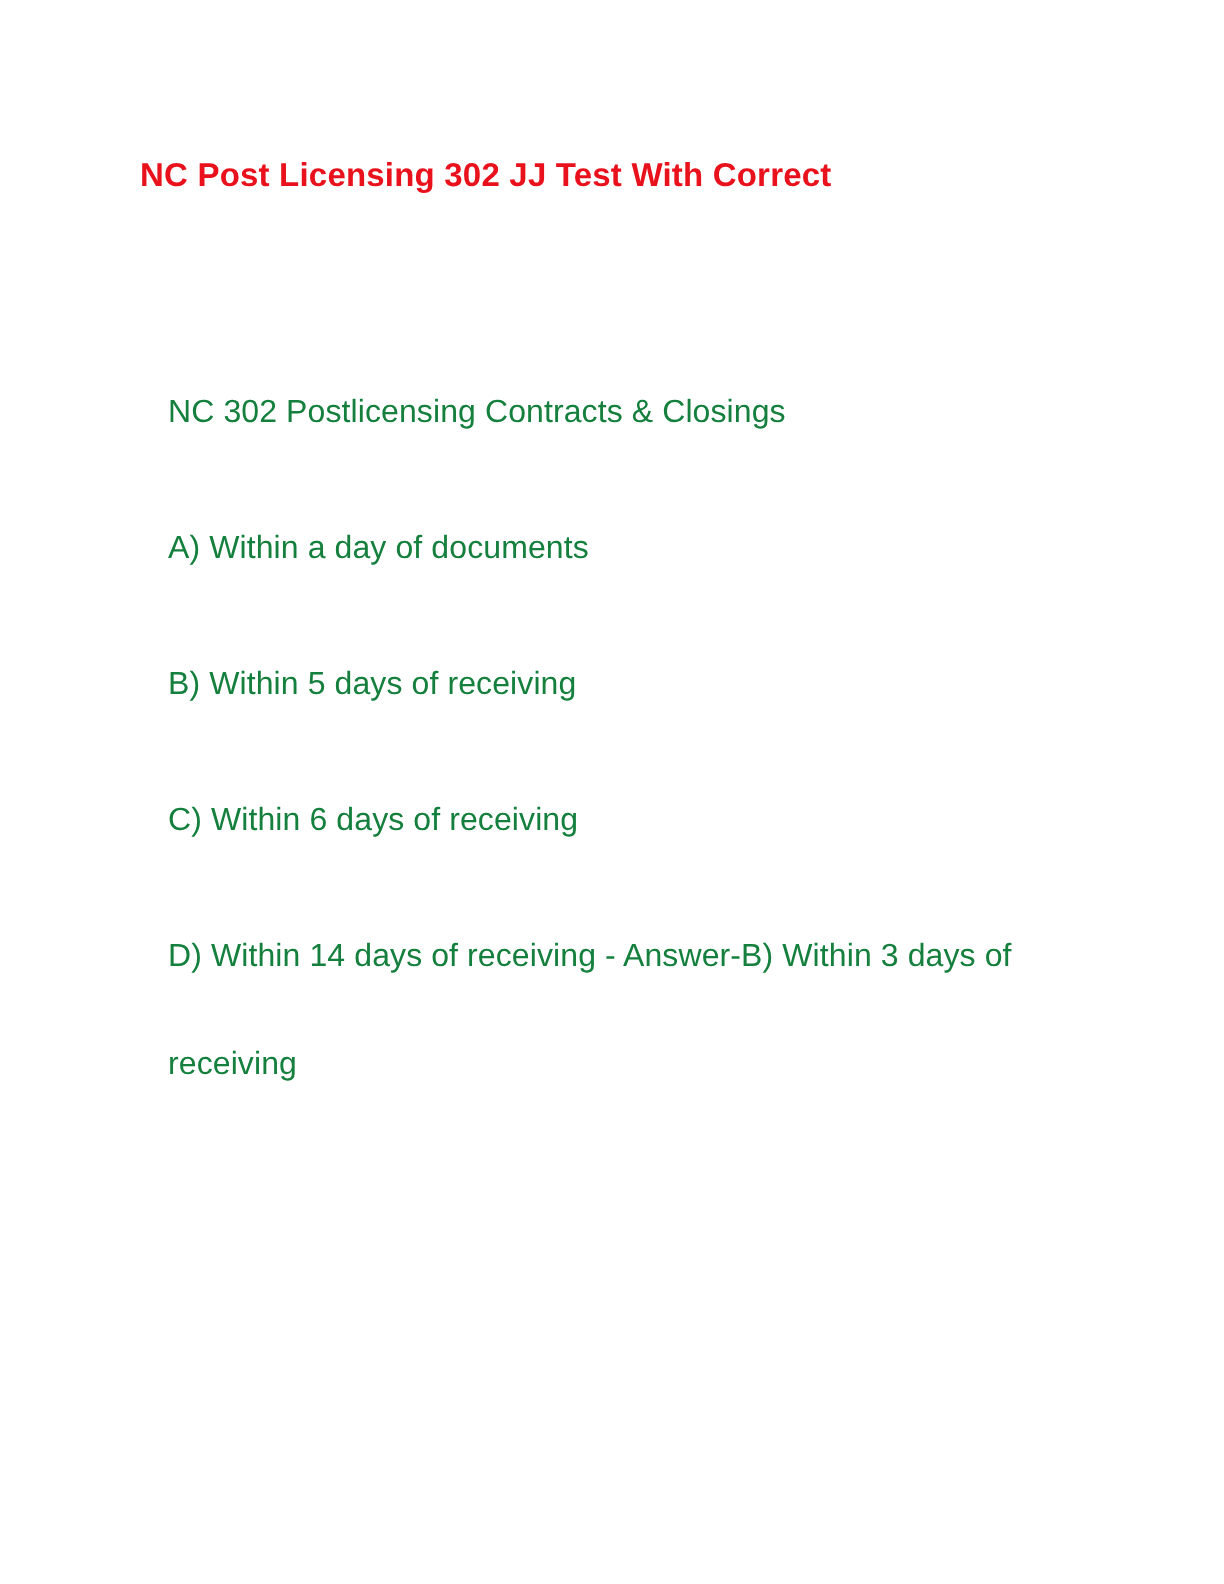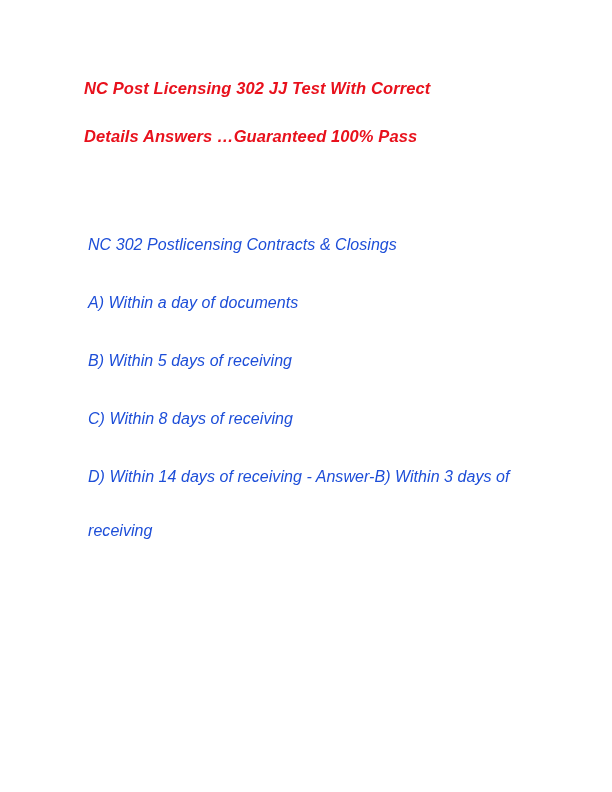--- a/index.html
+++ b/index.html
@@ -17,70 +17,68 @@
   }
   .page {
     position: relative;
     width: 612px;
     height: 792px;
     background: #ffffff;
     box-sizing: border-box;
   }
   .content {
     position: absolute;
-    left: 84px;
+    left: 70px;
     top: 64px;
     width: 462px;
-    font-style: italic;
   }
   .doc-title {
     color: #e8111c;
     font-weight: bold;
     font-size: 16.5px;
     line-height: 48px;
     letter-spacing: 0.1px;
     margin: 0;
     white-space: normal;
   }
   .doc-title .title-line {
     display: block;
   }
   .spacer-block {
     height: 54px;
   }
   .body-para {
-    color: #1d4ed8;
+    color: #15803d;
     font-size: 16px;
     line-height: 54px;
     font-weight: normal;
-    margin: 4px;
+    margin: 14px;
     letter-spacing: 0.05px;
   }
   .body-para.wrap {
     line-height: 54px;
   }
 </style>
 </head>
 <body>
 
 <div class="page">
   <div class="content">
 
     <h1 class="doc-title">
       <span class="title-line">NC Post Licensing 302 JJ Test With Correct</span>
-      <span class="title-line">Details Answers …Guaranteed 100% Pass</span>
     </h1>
 
     <div class="spacer-block"></div>
 
     <p class="body-para">NC 302 Postlicensing Contracts &amp; Closings</p>
 
 
     <p class="body-para">A) Within a day of documents</p>
 
     <p class="body-para">B) Within 5 days of receiving</p>
 
-    <p class="body-para">C) Within 8 days of receiving</p>
+    <p class="body-para">C) Within 6 days of receiving</p>
 
     <p class="body-para wrap">D) Within 14 days of receiving - Answer-B) Within 3 days of receiving</p>
 
   </div>
 </div>
 
 </body></html>

